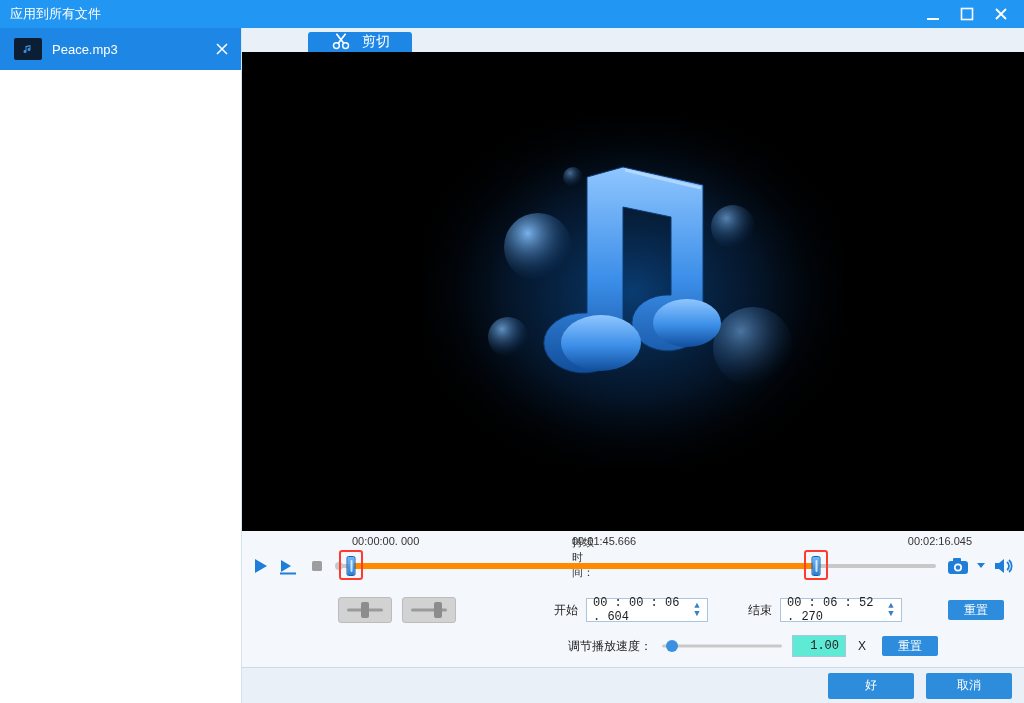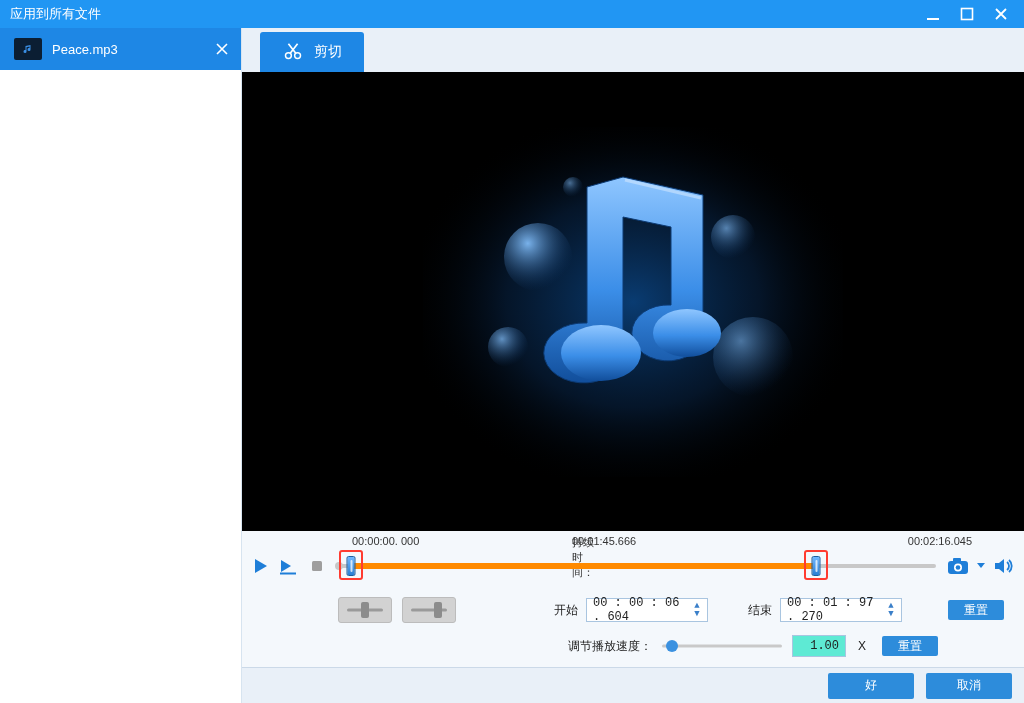--- a/index.html
+++ b/index.html
@@ -83,24 +83,25 @@
     width:18px; height:18px;
     display:flex; align-items:center; justify-content:center;
     color:#fff; cursor:pointer;
   }
 
   .main {
     flex:1; display:flex; flex-direction:column; min-width:0;
     background: var(--panel-bg);
   }
   .toolbar {
-    height:44px;
+    height:24px;
     background: var(--panel-bg);
     display:flex; align-items:stretch;
     padding-left:18px;
+    margin-left:48px;
   }
   .tool-btn {
     background: var(--blue-tab);
     color:#fff;
     display:flex; align-items:center;
     padding:0 22px;
     font-size:14px;
     gap:10px;
     border-radius:3px 3px 0 0;
     margin-top:4px;
@@ -443,21 +444,21 @@
               <div class="timebox">
                 <span>00 : 00 : 06 . 604</span>
                 <span class="spin">
                   <div>▲</div>
                   <div>▼</div>
                 </span>
               </div>
               <span class="gap10"></span>
               <span class="label">结束</span>
               <div class="timebox">
-                <span>00 : 01 : 97 . 270</span>
+                <span>00 : 06 : 52 . 270</span>
                 <span class="spin">
                   <div>▲</div>
                   <div>▼</div>
                 </span>
               </div>
               <span style="width:30px;"></span>
               <button class="btn">重置</button>
             </div>
           </div>
 

